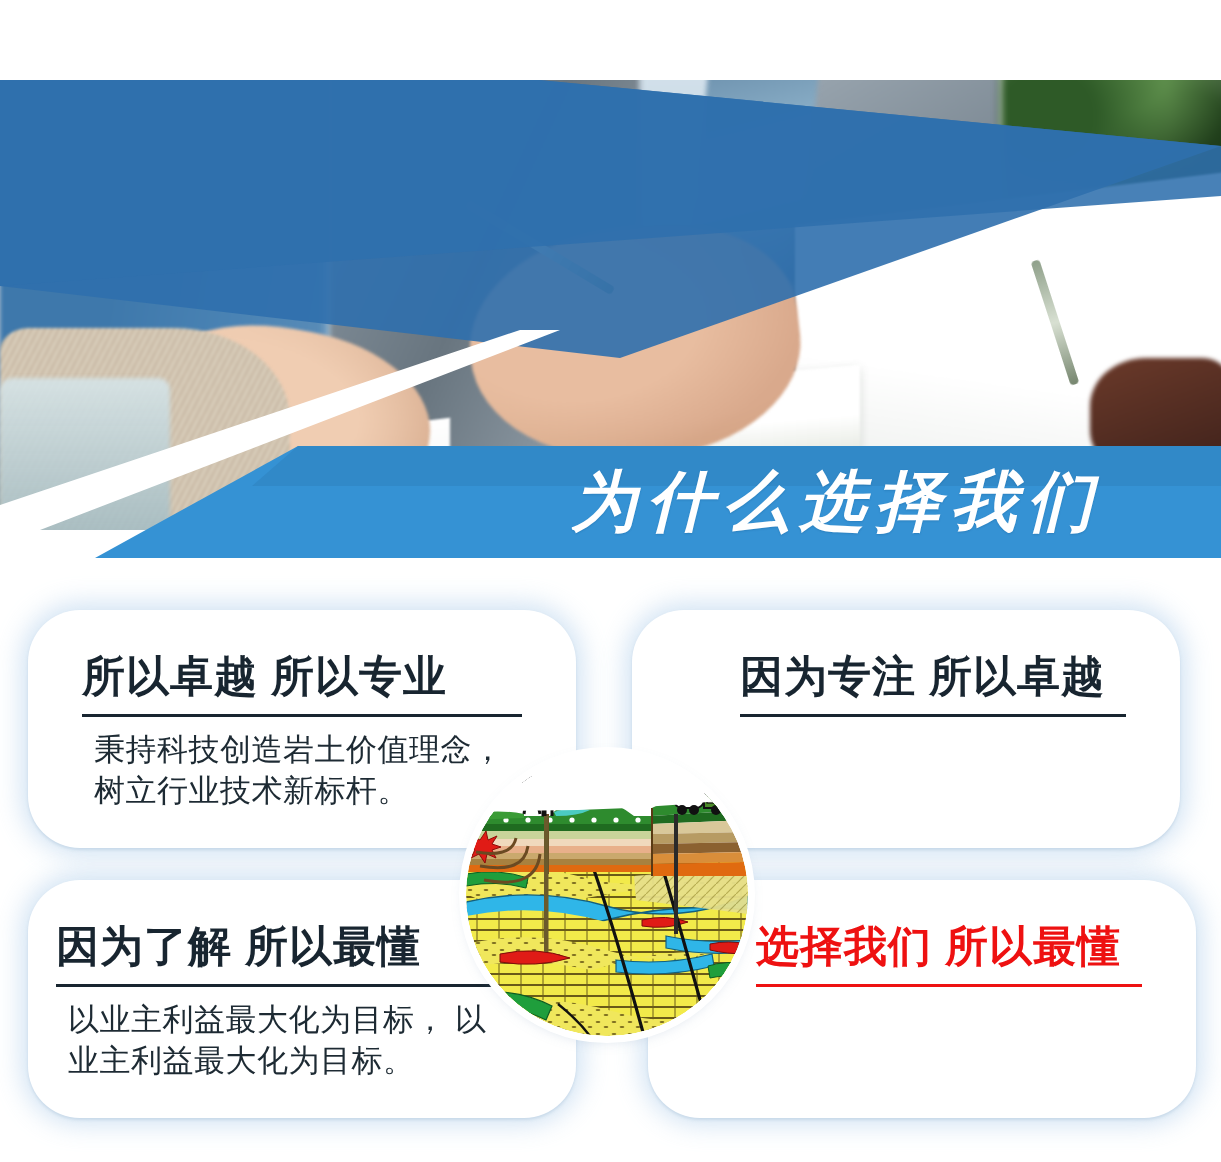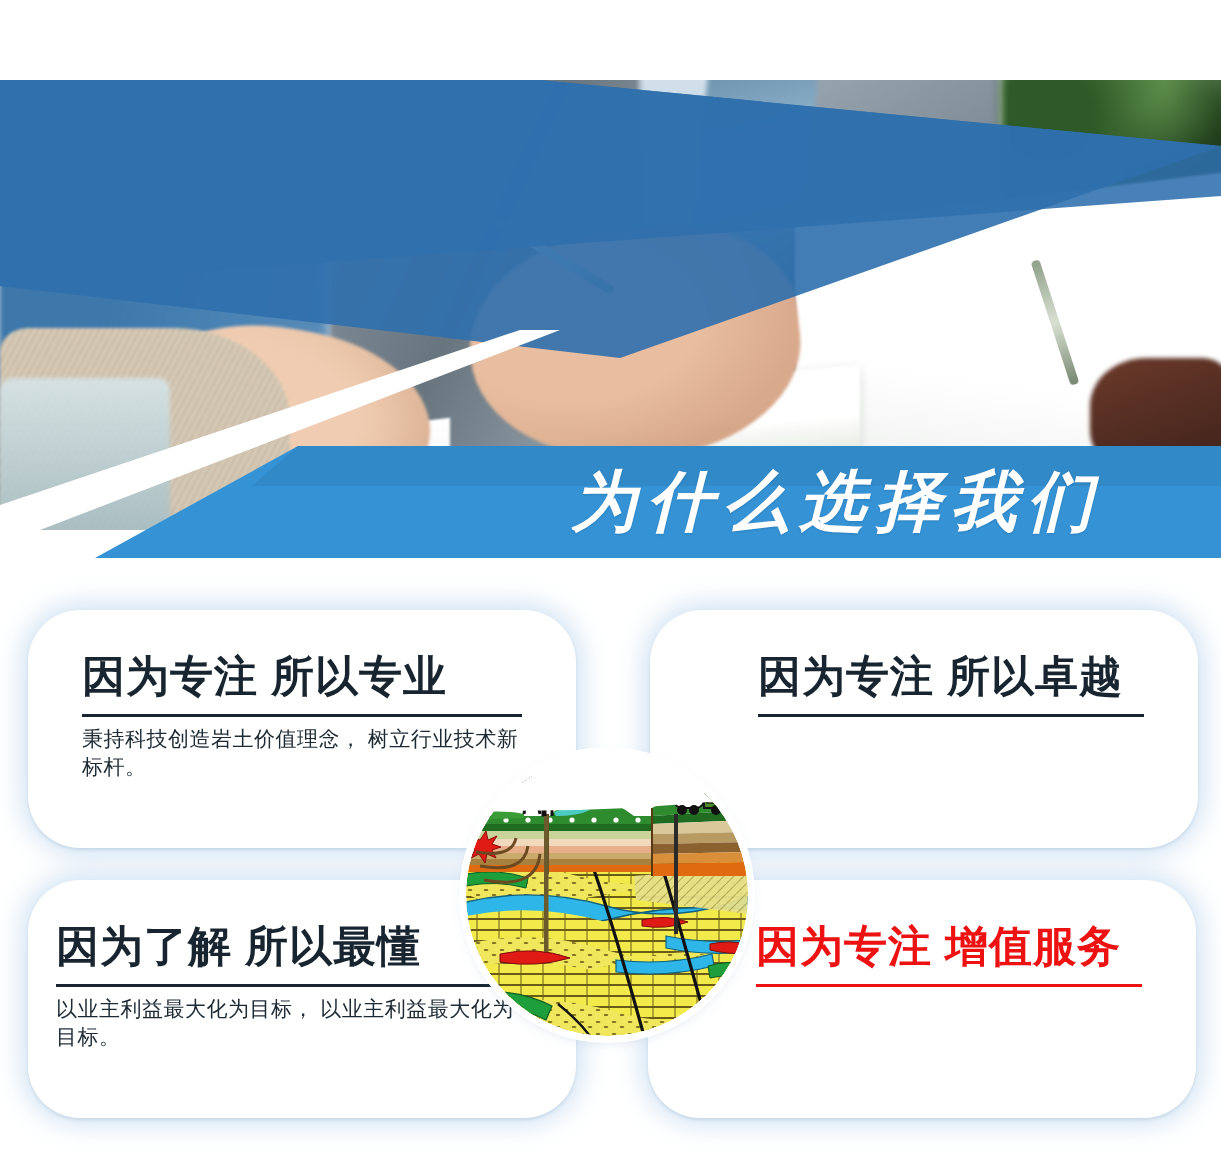--- a/index.html
+++ b/index.html
@@ -199,35 +199,35 @@
   }
   .card{
     position:absolute;
     background:#ffffff;
     border-radius:52px;
     box-shadow:0 0 26px 6px rgba(150,190,228,.45), 0 2px 3px rgba(120,150,180,.25);
     box-sizing:border-box;
     padding:42px 54px 0 54px;
   }
   .card.tl{left:28px;top:14px;width:548px;height:238px;}
-  .card.tr{left:650px;top:14px;width:548px;height:238px;padding-left:108px;}
+  .card.tr{left:632px;top:14px;width:548px;height:238px;padding-left:108px;}
   .card.bl{left:28px;top:284px;width:548px;height:238px;padding-left:28px;}
   .card.br{left:648px;top:284px;width:548px;height:238px;padding-left:108px;}
 
   .card h3{
     margin:0;
     font-size:43px;font-weight:700;color:#182530;
     letter-spacing:1px;line-height:1.16;white-space:nowrap;
   }
   .card .rule{
     margin:12px 0 8px 0;height:3px;background:#182530;width:100%;
   }
   .card p{
-    margin:0;
-    font-size:21px;font-weight:400;color:#1d2a33;
+    margin:12px;
+    font-size:31px;font-weight:400;color:#1d2a33;
     line-height:1.34;letter-spacing:.5px;
   }
   .card.red h3{color:#ee1111;}
   .card.red .rule{background:#ee1111;height:3px;}
   .card.red p{color:#ee1111;font-weight:700;}
 
   
   .geo{
     position:absolute;left:466px;top:754px;width:282px;height:282px;
     border-radius:50%;
@@ -273,38 +273,38 @@
   <div class="hero-bottom-white"></div>
 
   <div class="title-band"></div>
   <div class="title-band-dark"></div>
   <div class="title-text">为什么选择我们</div>
 </div>
 
 <div class="cards">
 
   <div class="card tl">
-    <h3>因为专注 所以专业</h3>
+    <h3>所以卓越 所以专业</h3>
     <div class="rule"></div>
     <p>秉持科技创造岩土价值理念， 树立行业技术新标杆。</p>
   </div>
 
   <div class="card tr">
     <h3>因为专注 所以卓越</h3>
     <div class="rule"></div>
   </div>
 
   <div class="card bl">
     <h3>因为了解 所以最懂</h3>
     <div class="rule"></div>
     <p>以业主利益最大化为目标， 以业主利益最大化为目标。</p>
   </div>
 
   <div class="card br red">
-    <h3>因为专注 增值服务</h3>
+    <h3>选择我们 所以最懂</h3>
     <div class="rule"></div>
   </div>
 </div>
 
 <div class="geo">
   <div class="geo-inner">
     <svg class="geo-svg" width="282" height="282" viewBox="0 0 282 282">
       <defs>
         <pattern id="brick" width="22" height="11" patternUnits="userSpaceOnUse">
           <rect width="22" height="11" fill="#f2ea4a"></rect>

